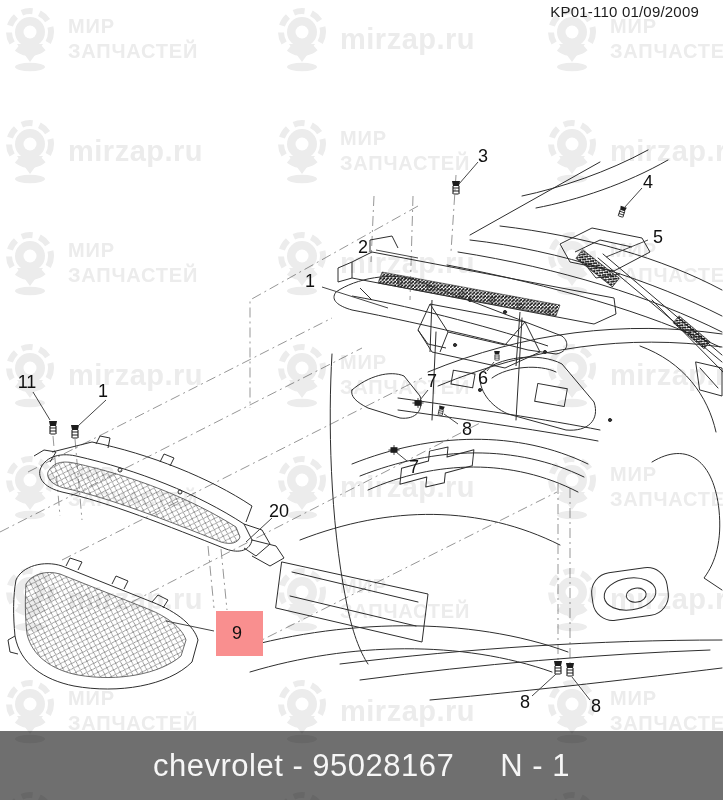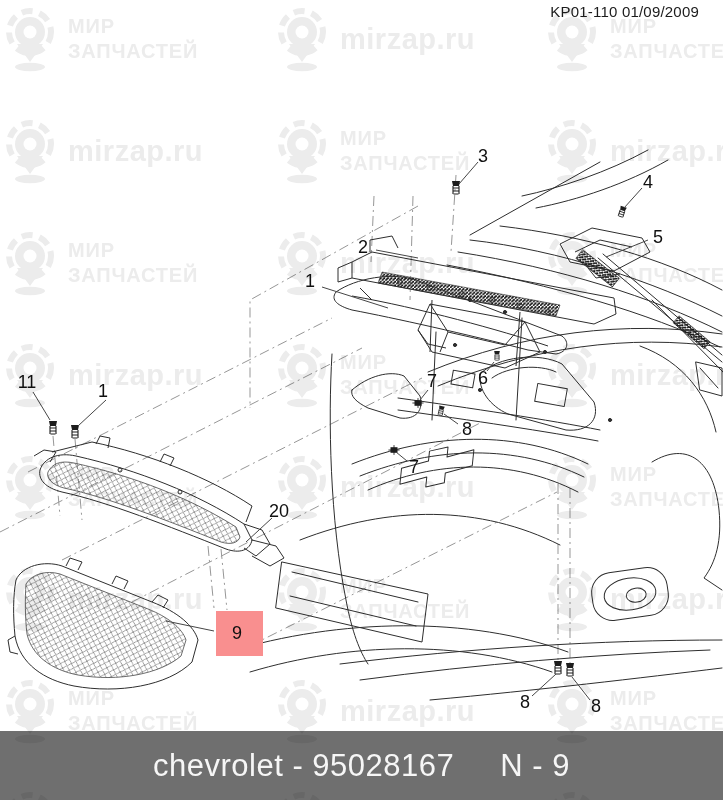--- a/index.html
+++ b/index.html
@@ -208,21 +208,21 @@
       <div class="callout" style="left: 525px; top: 702px;">8</div>
       <div class="callout" style="left: 596px; top: 706px;">8</div>
       <div class="callout" style="left: 237px; top: 633px;">9</div>
       <div class="callout" style="left: 279px; top: 511px;">20</div>
       <div class="callout" style="left: 27px; top: 382px;">11</div>
       <div class="callout" style="left: 103px; top: 391px;">1</div>
     </div>
 
   <div class="footer" style="background: rgb(111, 111, 111);">
     <span>chevrolet - 95028167</span>
-    <span>N - 9</span>
+    <span>N - 1</span>
   </div>
 
   <div class="wm-layer">
       <div class="wm-cell" style="left: 4px; top: 6px;">
         <svg width="52" height="66" viewBox="0 0 52 66">
   <circle cx="26" cy="26" r="21" fill="none" stroke="#ececec" stroke-width="6" stroke-dasharray="11 7"></circle>
   <circle cx="26" cy="26" r="15" fill="#ececec"></circle>
   <circle cx="26" cy="26" r="6.5" fill="#ffffff"></circle>
   <path d="M13 38 L39 38 L26 56 Z" fill="#ececec"></path>
   <ellipse cx="26" cy="61" rx="15" ry="4.2" fill="#ececec"></ellipse>

